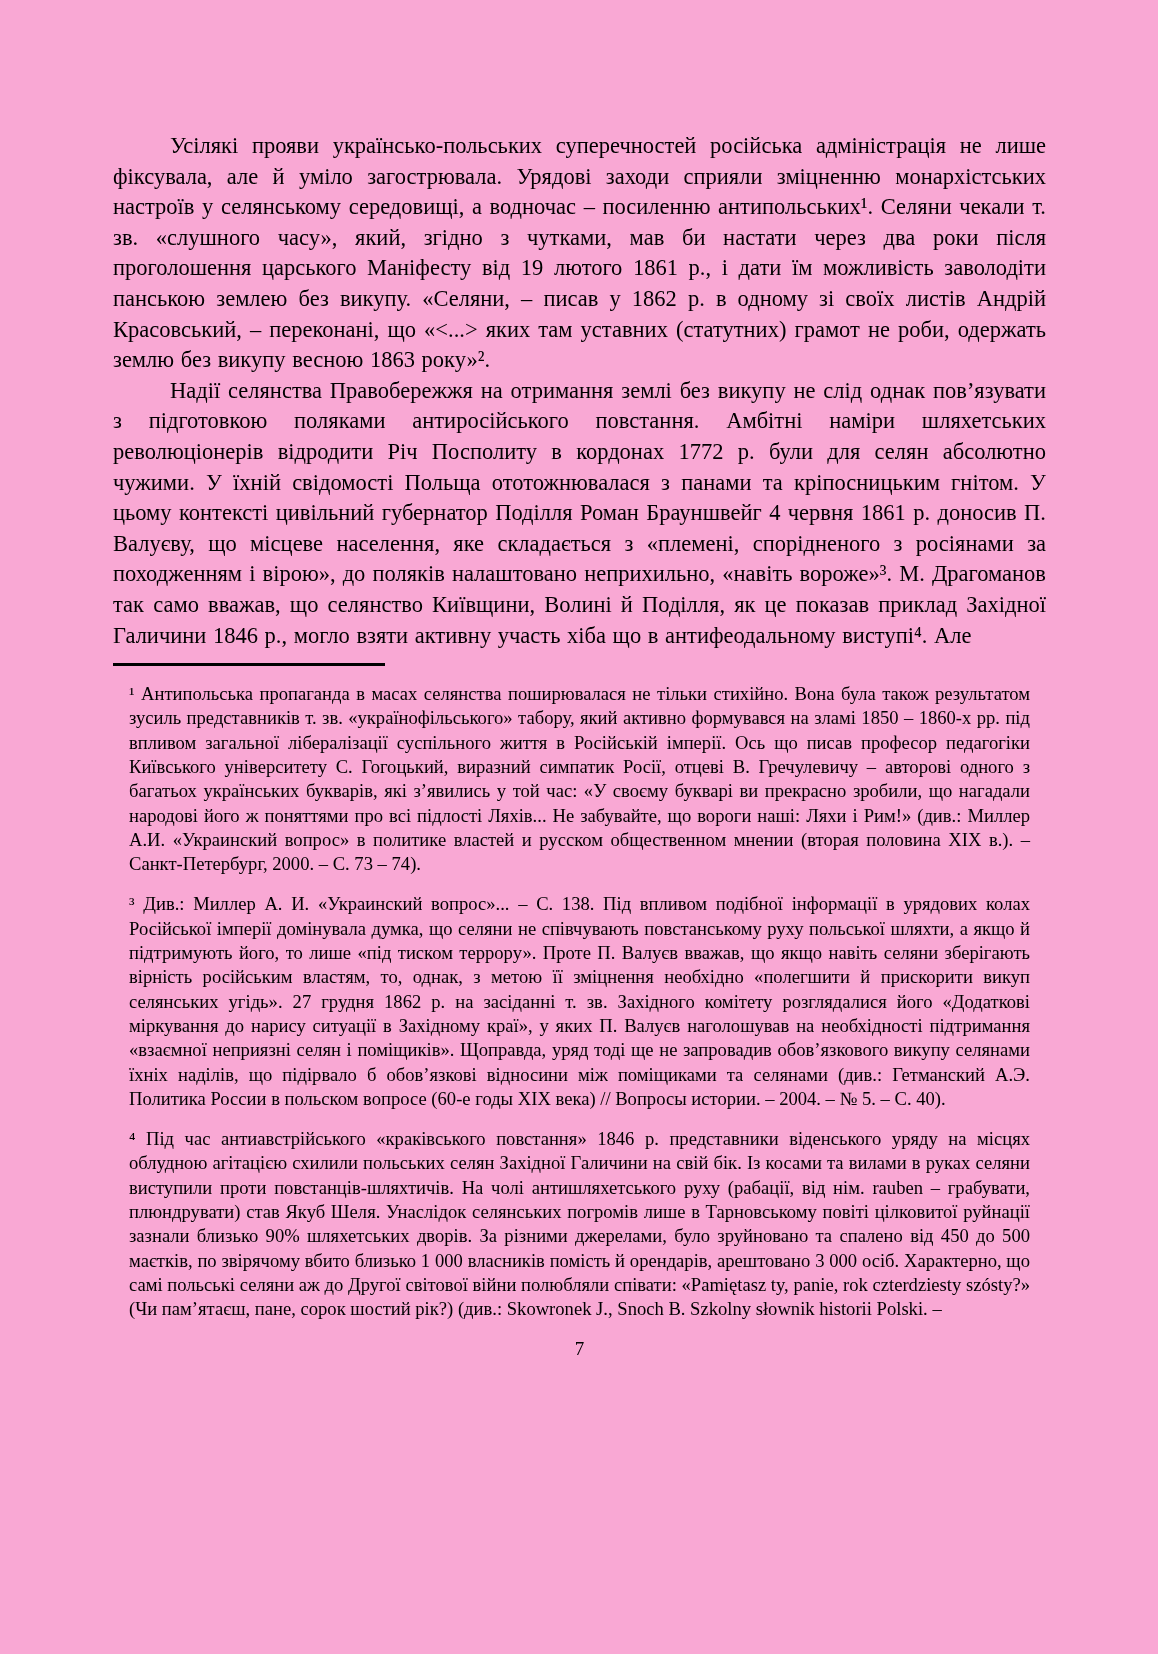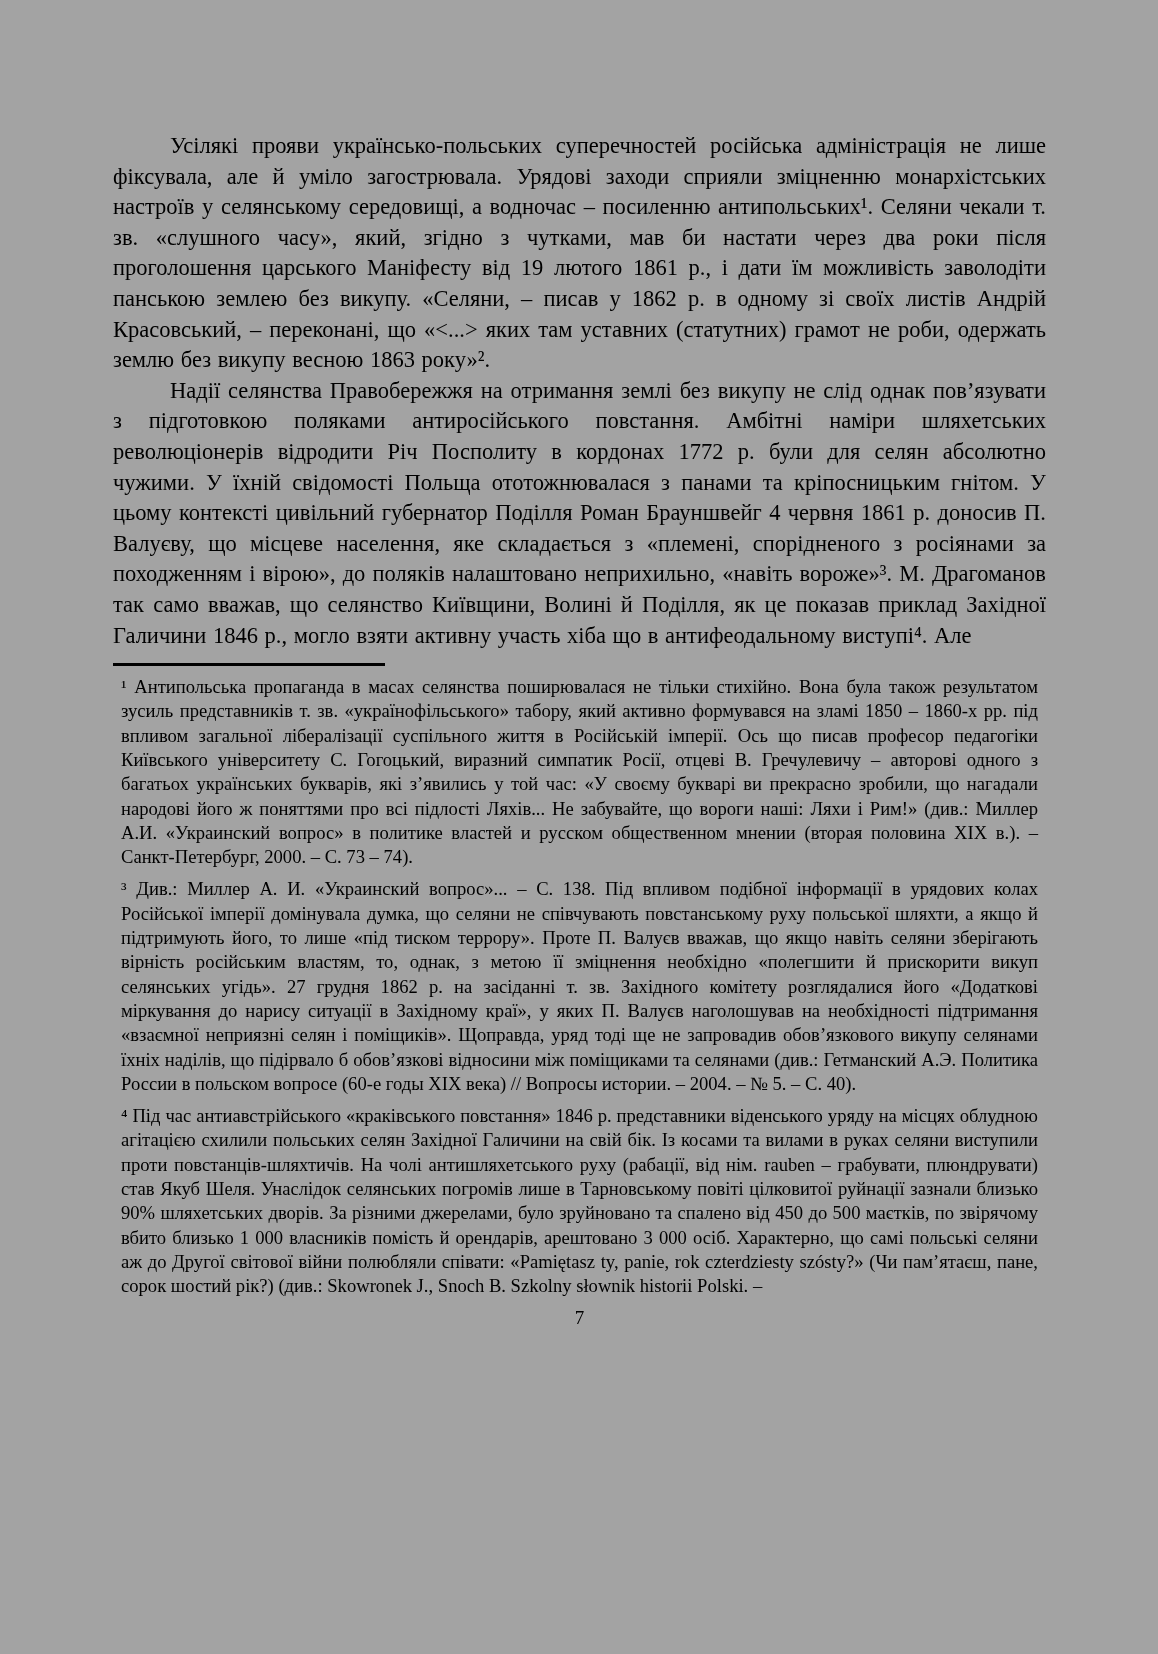--- a/index.html
+++ b/index.html
@@ -5,42 +5,42 @@
   html, body {
     margin: 0;
     padding: 0;
     background: #ffffff;
   }
   .page {
     position: relative;
     width: 1158px;
     height: 1654px;
     box-sizing: border-box;
-    background: #a3a3a3;
+    background: #f9a8d4;
     color: #000000;
     font-family: "Liberation Serif", "DejaVu Serif", serif;
     padding: 131px 112px 0 113px;
     overflow: hidden;
   }
   .body-text p {
     margin: 0;
     font-size: 22.5px;
     line-height: 30.6px;
     text-align: justify;
     text-indent: 57px;
     word-spacing: 1px;
   }
   .fn-sep {
     width: 272px;
     height: 0;
     border-top: 3px solid #000000;
     margin: 12px 0 9px 0;
   }
   .footnotes p {
-    margin: 8px;
+    margin: 16px;
     font-size: 18.6px;
     line-height: 24.3px;
     text-align: justify;
   }
   .page-number {
     text-align: center;
     font-size: 19px;
     margin-top: 4px;
     font-family: "Liberation Serif", "DejaVu Serif", serif;
   }

